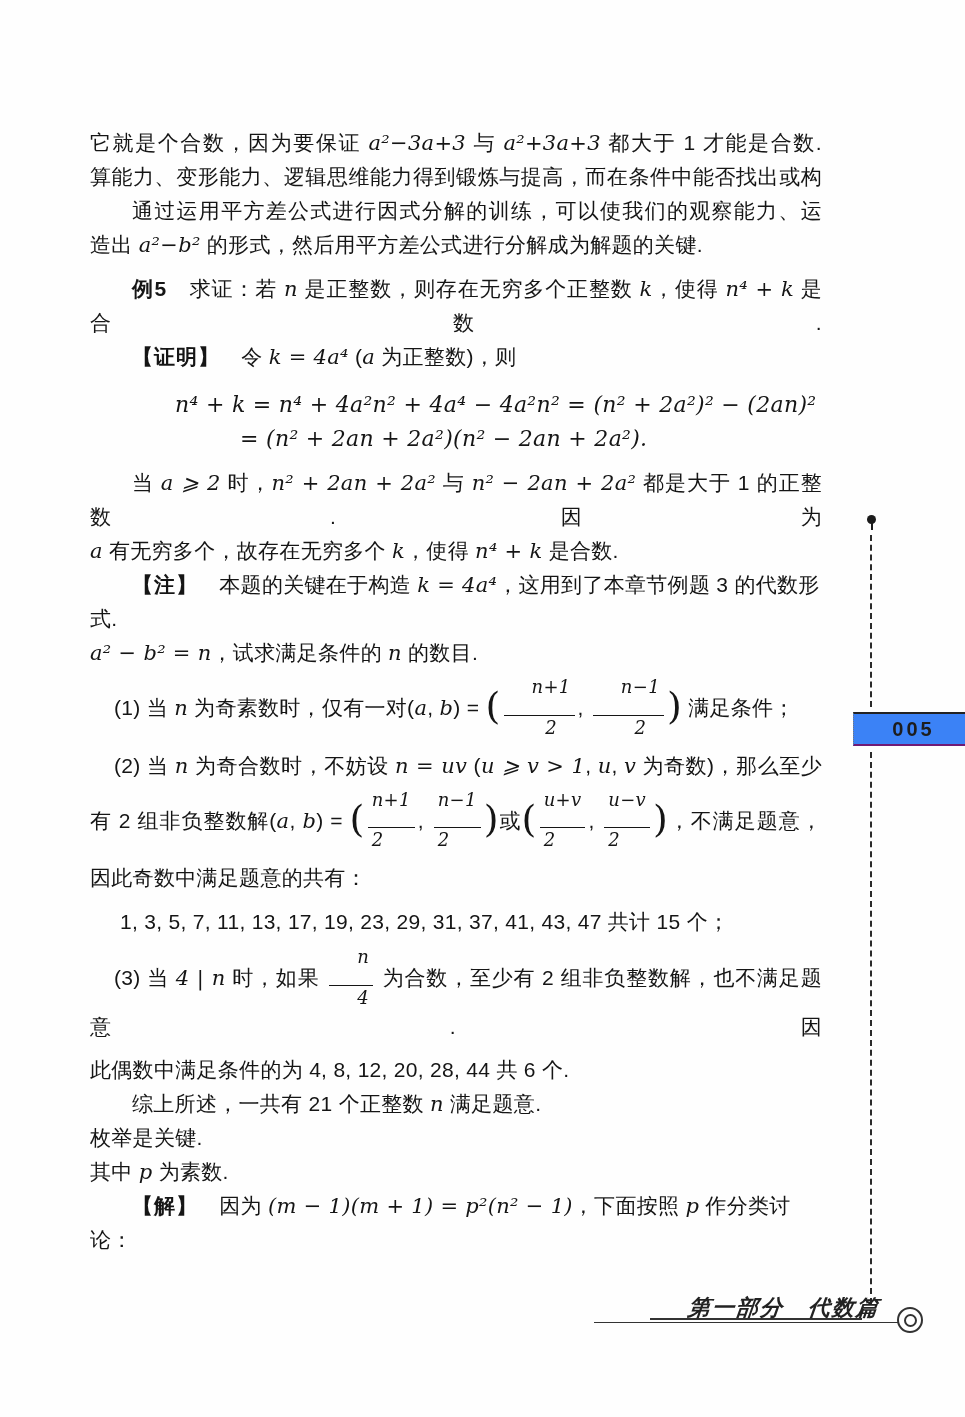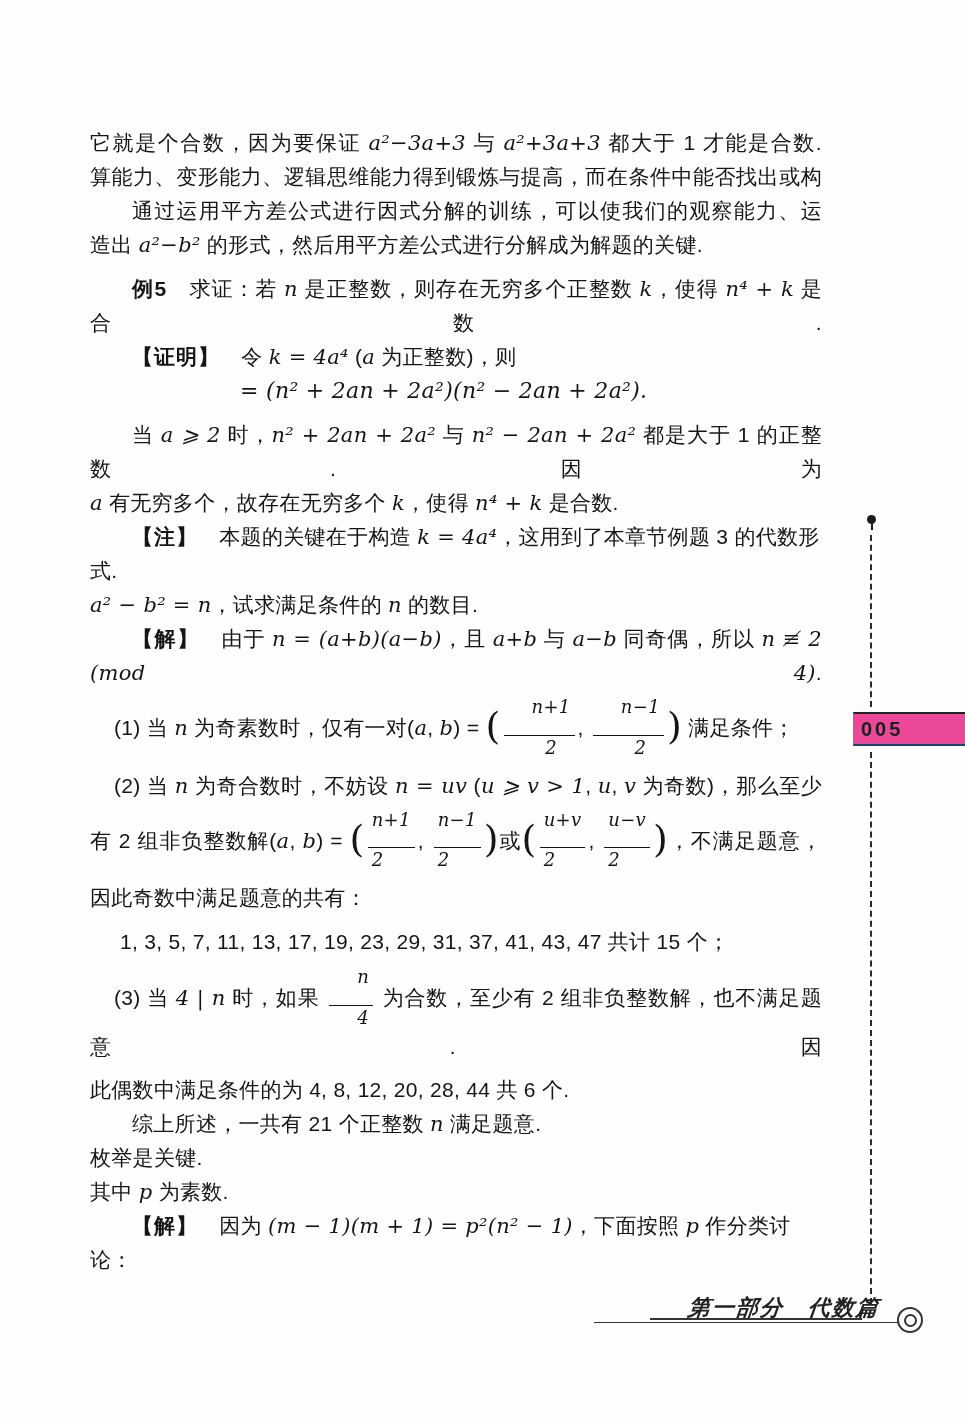--- a/index.html
+++ b/index.html
@@ -50,24 +50,24 @@
   .margin-dot::after {
     content:""; position:absolute; left:3.5px; top:8px;
     width:2px; height:7px; background:#1b1b1b;
   }
   .dash { position:absolute; left:870px; width:0; border-left:2.5px dashed #2a2a2a; }
   .dash1 { top:535px; height:172px; }
   .dash2 { top:752px; height:552px; }
 
   .page-num-box {
     position:absolute; left:853px; top:712px; width:112px; height:30px;
-    border-top:2px solid #222; border-bottom:2px solid #0c4a6e;
+    border-top:2px solid #222; border-bottom:2px solid #701a75;
     border-left:1px dotted #777;
-    background:#ec4899;
-    display:flex; align-items:center;
+    background:#3b82f6;
+    display:flex; align-items:center;justify-content:center;
   }
   .page-num {
     font-size:20px; font-weight:bold; letter-spacing:3px;
     padding-left:7px; color:#1d1d1d;
   }
 
   
   .footer-text {
     position:absolute; left:688px; top:1293px; width:180px;
     font-family:"DejaVu Serif", serif; font-weight:bold;
@@ -99,26 +99,26 @@
 
 <div class="page">
 
   <div class="text-column">
       <div class="line fill"><span class="ch">它就是个合数，因为要保证 </span><span class="math">a²−3a+3</span><span class="ch"> 与 </span><span class="math">a²+3a+3</span><span class="ch"> 都大于 1 才能是合数.</span></div>
       <div class="line fill"><span class="ch">算能力、变形能力、逻辑思维能力得到锻炼与提高，而在条件中能否找出或构</span></div>
       <div class="line ind fill"><span class="ch">通过运用平方差公式进行因式分解的训练，可以使我们的观察能力、运</span></div>
       <div class="line "><span class="ch">造出 </span><span class="math">a²−b²</span><span class="ch"> 的形式，然后用平方差公式进行分解成为解题的关键.</span></div>
       <div class="line ind fill gap-top"><span class="bold">例5</span><span class="ch">　求证：若 </span><span class="math">n</span><span class="ch"> 是正整数，则存在无穷多个正整数 </span><span class="math">k</span><span class="ch">，使得 </span><span class="math">n⁴ + k</span><span class="ch"> 是合数.</span></div>
       <div class="line ind"><span class="bold">【证明】</span><span class="ch">　令 </span><span class="math">k = 4a⁴</span><span class="ch"> (</span><span class="math">a</span><span class="ch"> 为正整数)，则</span></div>
+      <div class="line eq1 eqline"><span class="math">n⁴ + k = n⁴ + 4a²n² + 4a⁴ − 4a²n² = (n² + 2a²)² − (2an)²</span></div>
       <div class="line eq2 eqline"><span class="math">= (n² + 2an + 2a²)(n² − 2an + 2a²).</span></div>
       <div class="line ind fill"><span class="ch">当 </span><span class="math">a ⩾ 2</span><span class="ch"> 时，</span><span class="math">n² + 2an + 2a²</span><span class="ch"> 与 </span><span class="math">n² − 2an + 2a²</span><span class="ch"> 都是大于 1 的正整数. 因为</span></div>
       <div class="line "><span class="math">a</span><span class="ch"> 有无穷多个，故存在无穷多个 </span><span class="math">k</span><span class="ch">，使得 </span><span class="math">n⁴ + k</span><span class="ch"> 是合数.</span></div>
       <div class="line ind"><span class="bold">【注】</span><span class="ch">　本题的关键在于构造 </span><span class="math">k = 4a⁴</span><span class="ch">，这用到了本章节例题 3 的代数形式.</span></div>
       <div class="line "><span class="math">a² − b² = n</span><span class="ch">，试求满足条件的 </span><span class="math">n</span><span class="ch"> 的数目.</span></div>
-      <div class="line ind fill"><span class="bold">【解】</span><span class="ch">　由于 </span><span class="math">n = (a+b)(a−b)</span><span class="ch">，且 </span><span class="math">a+b</span><span class="ch"> 与 </span><span class="math">a−b</span><span class="ch"> 同奇偶，所以 </span><span class="math">n ≢ 2 (mod 4)</span><span class="ch">.</span></div>
       <div class="line ind-sm tall"><span class="ch">(1) 当 </span><span class="math">n</span><span class="ch"> 为奇素数时，仅有一对(</span><span class="math">a</span><span class="ch">, </span><span class="math">b</span><span class="ch">) = </span><span class="bigp math">(</span><span class="frac"><span class="num">n+1</span><span class="den">2</span></span><span class="ch">, </span><span class="frac"><span class="num">n−1</span><span class="den">2</span></span><span class="bigp math">)</span><span class="ch"> 满足条件；</span></div>
       <div class="line ind-sm fill tall"><span class="ch">(2) 当 </span><span class="math">n</span><span class="ch"> 为奇合数时，不妨设 </span><span class="math">n = uv</span><span class="ch"> (</span><span class="math">u ⩾ v &gt; 1</span><span class="ch">, </span><span class="math">u</span><span class="ch">, </span><span class="math">v</span><span class="ch"> 为奇数)，那么至少</span></div>
       <div class="line fill tall"><span class="ch">有 2 组非负整数解(</span><span class="math">a</span><span class="ch">, </span><span class="math">b</span><span class="ch">) = </span><span class="bigp math">(</span><span class="frac"><span class="num">n+1</span><span class="den">2</span></span><span class="ch">, </span><span class="frac"><span class="num">n−1</span><span class="den">2</span></span><span class="bigp math">)</span><span class="ch">或</span><span class="bigp math">(</span><span class="frac"><span class="num">u+v</span><span class="den">2</span></span><span class="ch">, </span><span class="frac"><span class="num">u−v</span><span class="den">2</span></span><span class="bigp math">)</span><span class="ch">，不满足题意，</span></div>
       <div class="line "><span class="ch">因此奇数中满足题意的共有：</span></div>
       <div class="line ind-num gap-top gap-bot"><span class="ch">1, 3, 5, 7, 11, 13, 17, 19, 23, 29, 31, 37, 41, 43, 47 共计 15 个；</span></div>
       <div class="line ind-sm fill tall gap-top"><span class="ch">(3) 当 </span><span class="math">4 | n</span><span class="ch"> 时，如果 </span><span class="frac"><span class="num">n</span><span class="den">4</span></span><span class="ch"> 为合数，至少有 2 组非负整数解，也不满足题意. 因</span></div>
       <div class="line "><span class="ch">此偶数中满足条件的为 4, 8, 12, 20, 28, 44 共 6 个.</span></div>
       <div class="line ind"><span class="ch">综上所述，一共有 21 个正整数 </span><span class="math">n</span><span class="ch"> 满足题意.</span></div>
       <div class="line "><span class="ch">枚举是关键.</span></div>
       <div class="line "><span class="ch">其中 </span><span class="math">p</span><span class="ch"> 为素数.</span></div>

